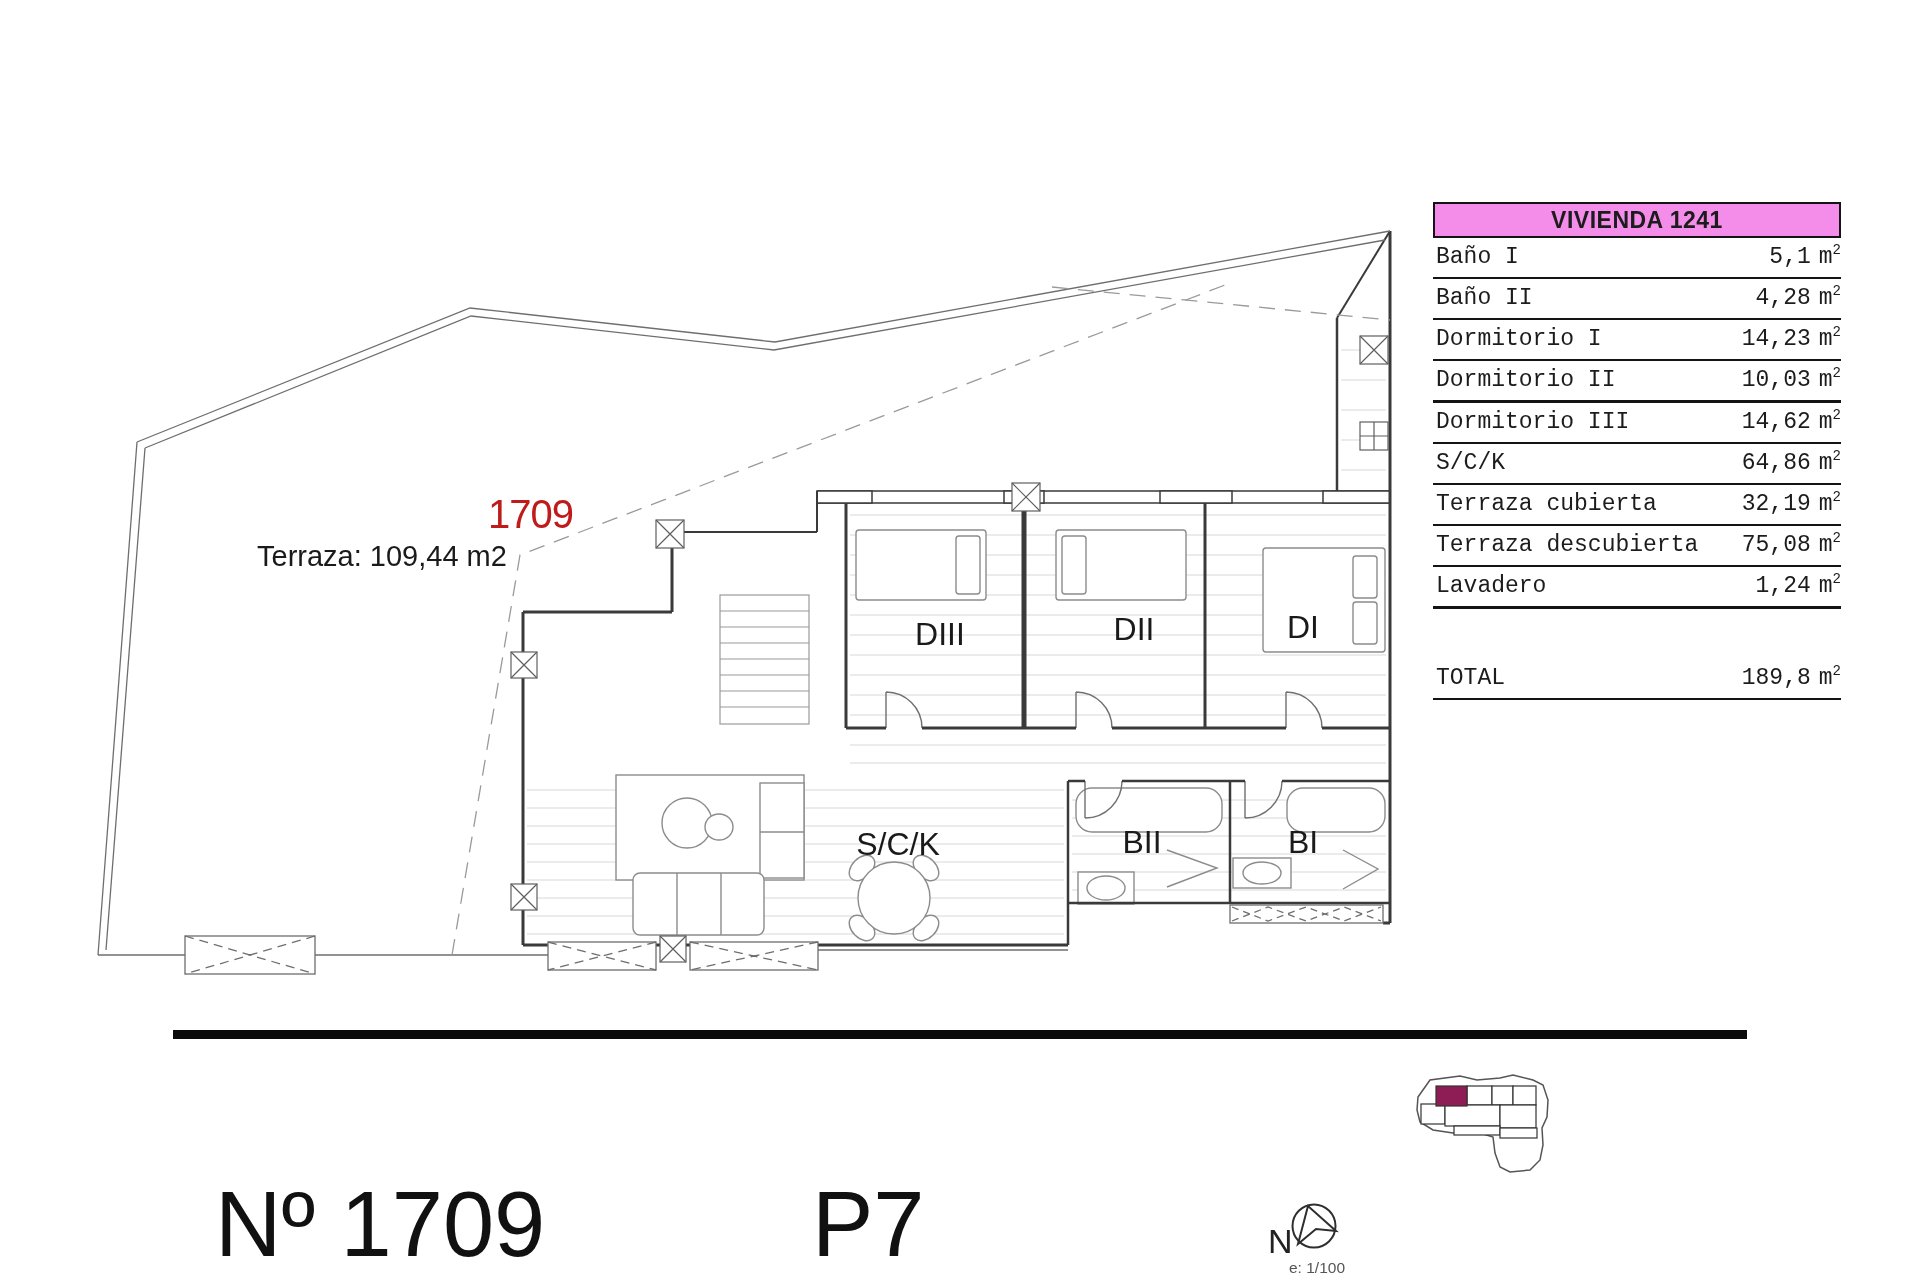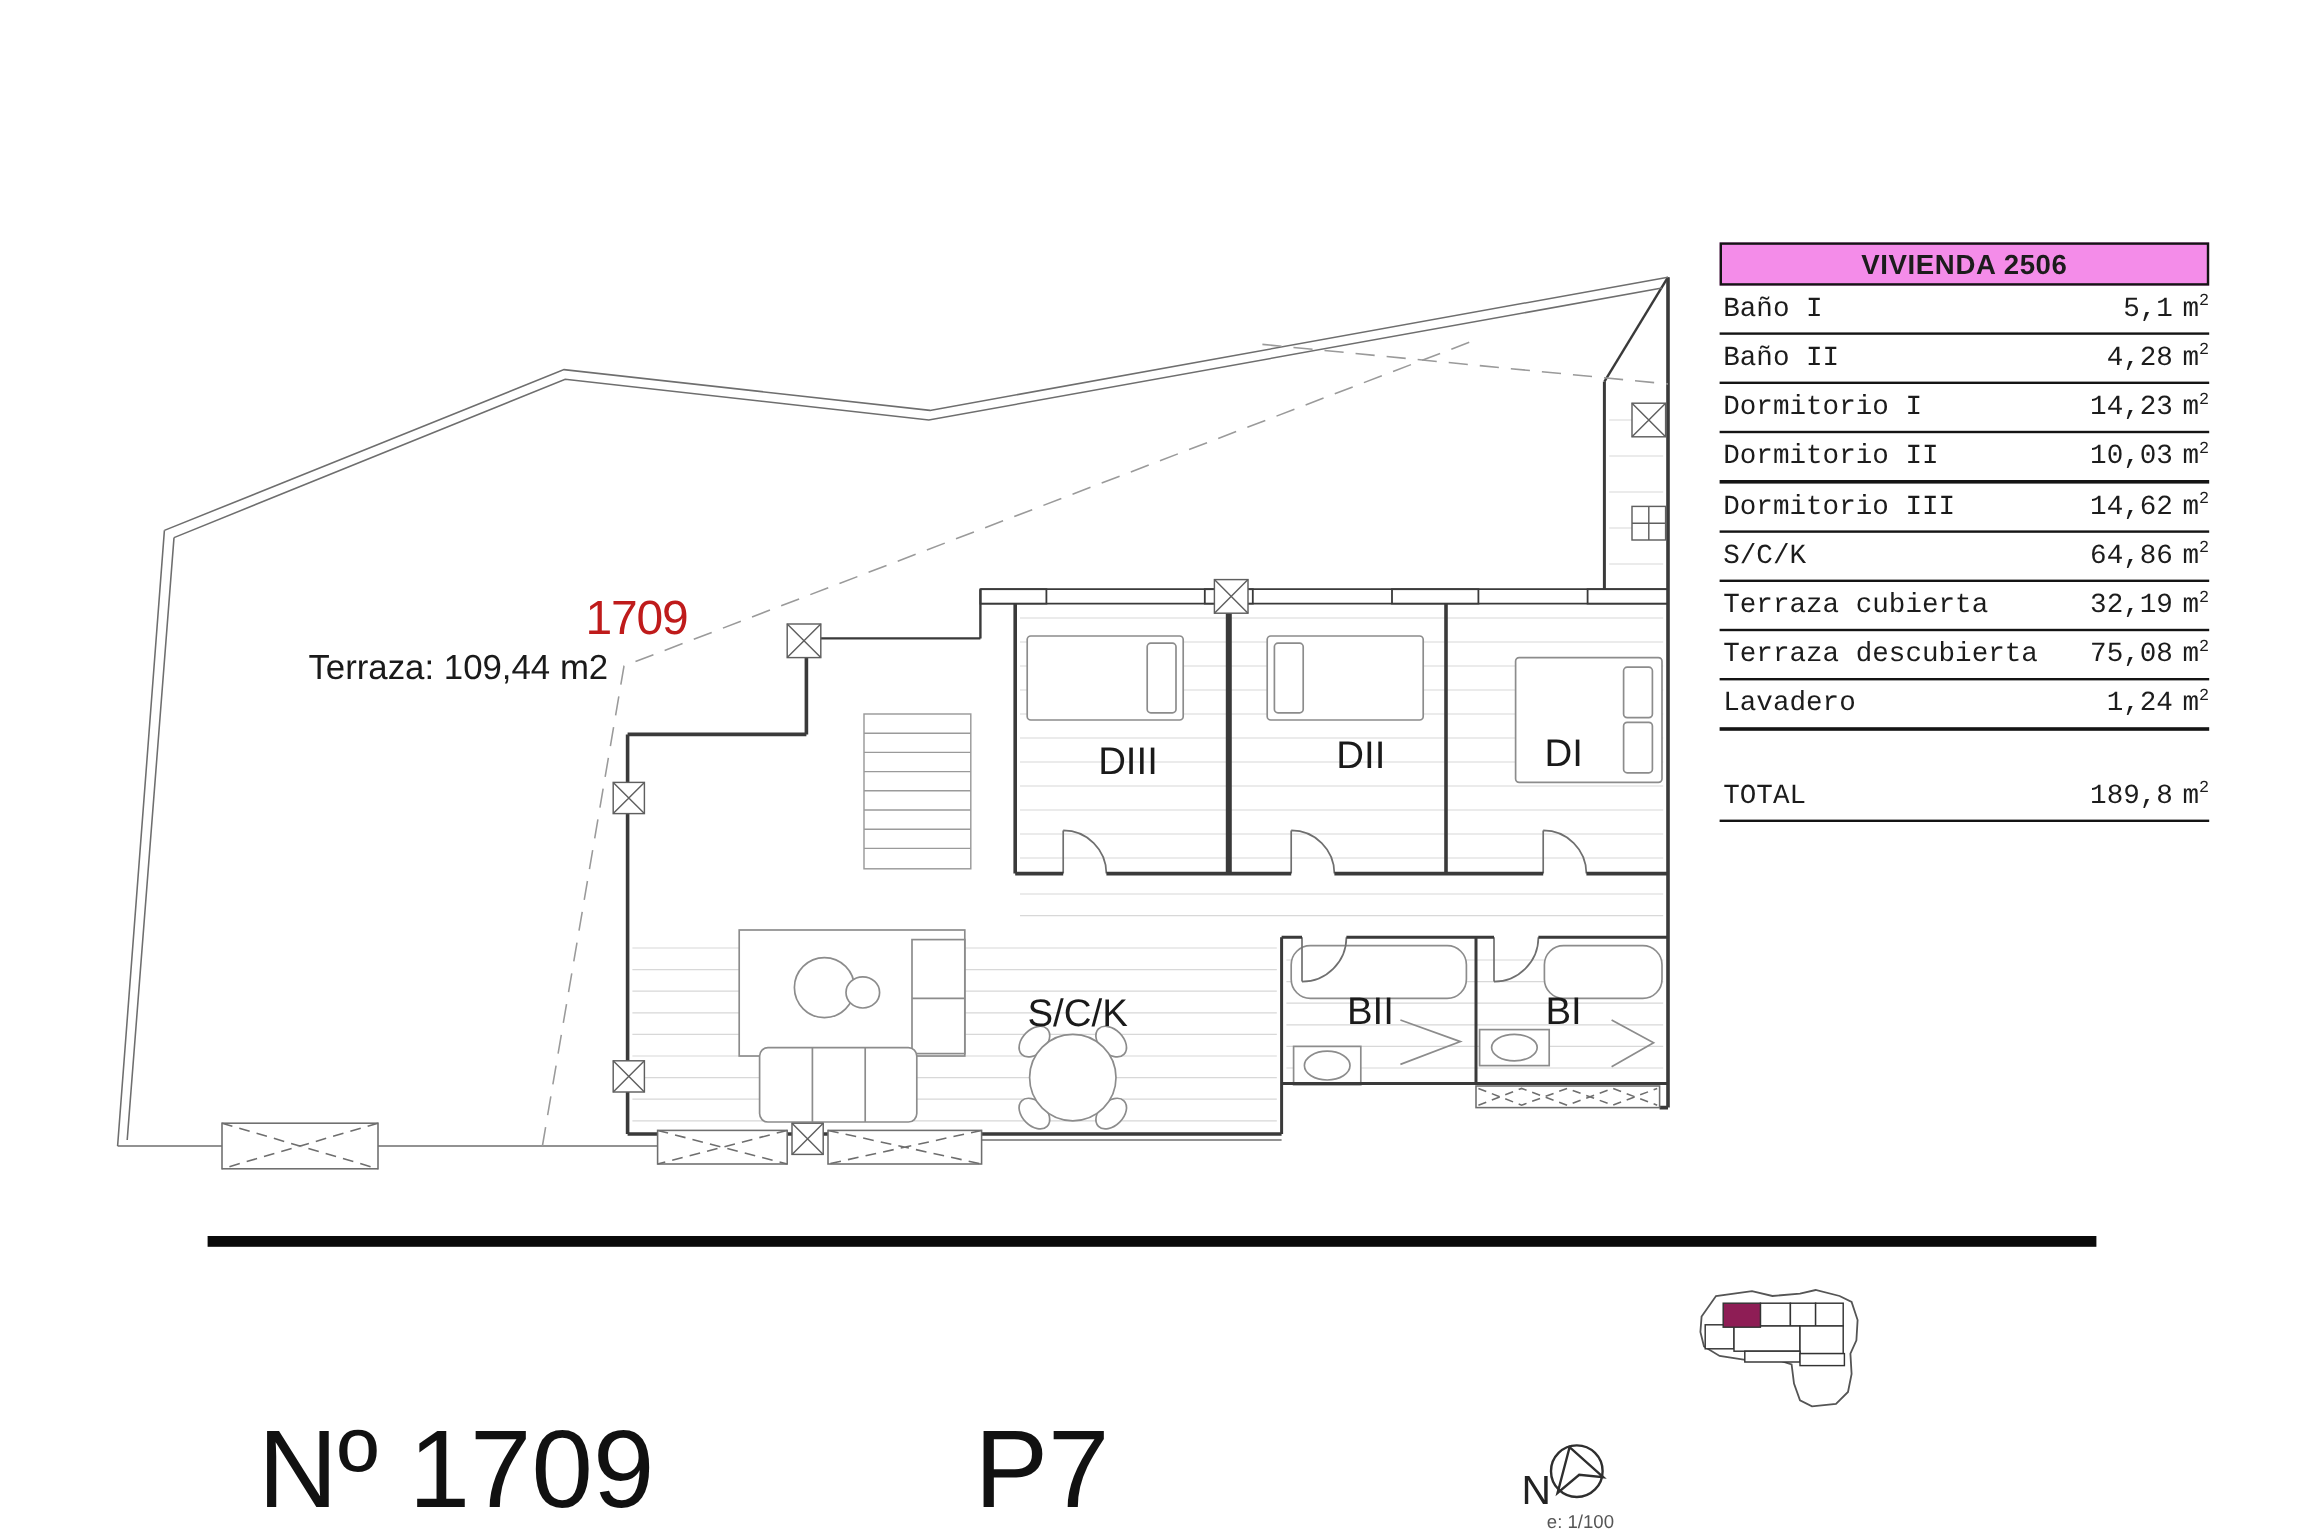--- a/index.html
+++ b/index.html
@@ -17,21 +17,21 @@
   }
   .trow {
     display:flex; align-items:baseline; height:39px; line-height:39px;
     border-bottom:2px solid #141414; font-size:23px; white-space:nowrap;font-family:Liberation Mono, monospace;
   }
   .trow.thick { border-bottom-width:3.5px; }
   .trow .lbl { flex:1 1 auto; padding-left:3px; }
   .trow .num { text-align:right; }
   .trow .unit { margin-left:8px; }
   .trow sup { font-size:14px; line-height:0; }
-  .total-row { margin-top:35px; font-size:23px; }
+  .total-row { margin-top:50px; font-size:23px; }
 </style>
 </head>
 <body>
 
 <svg width="1920" height="1280" viewBox="0 0 1920 1280" style="position:absolute;left:0;top:0;">
 
   <g stroke="#d8d8d8" stroke-width="1">
 
     <path d="M850,515 H1386 M850,535 H1386 M850,555 H1386 M850,575 H1386 M850,595 H1386 M850,615 H1386 M850,635 H1386 M850,655 H1386 M850,675 H1386 M850,695 H1386 M850,715 H1386"></path>
 
@@ -242,21 +242,21 @@
       <rect x="1445" y="1105" width="55" height="21"></rect>
       <rect x="1500" y="1105" width="36" height="23"></rect>
       <rect x="1454" y="1126" width="46" height="9"></rect>
       <rect x="1500" y="1128" width="37" height="10"></rect>
     </g>
     <rect x="1436" y="1086" width="31" height="20" stroke="#333333" stroke-width="1.2" fill="#8E1D55"></rect>
   </g>
 </svg>
 
 <div class="area-table">
-  <div class="tbl-header" style="background-color: rgb(244, 140, 233);">VIVIENDA 2506</div>
+  <div class="tbl-header" style="background-color: rgb(244, 140, 233);">VIVIENDA 1241</div>
 
   <div class="trow">
     <span class="lbl">Baño I</span>
     <span class="num">5,1</span>
     <span class="unit"><span>m</span><sup>2</sup></span>
   </div>
   <div class="trow">
     <span class="lbl">Baño II</span>
     <span class="num">4,28</span>
     <span class="unit"><span>m</span><sup>2</sup></span>

